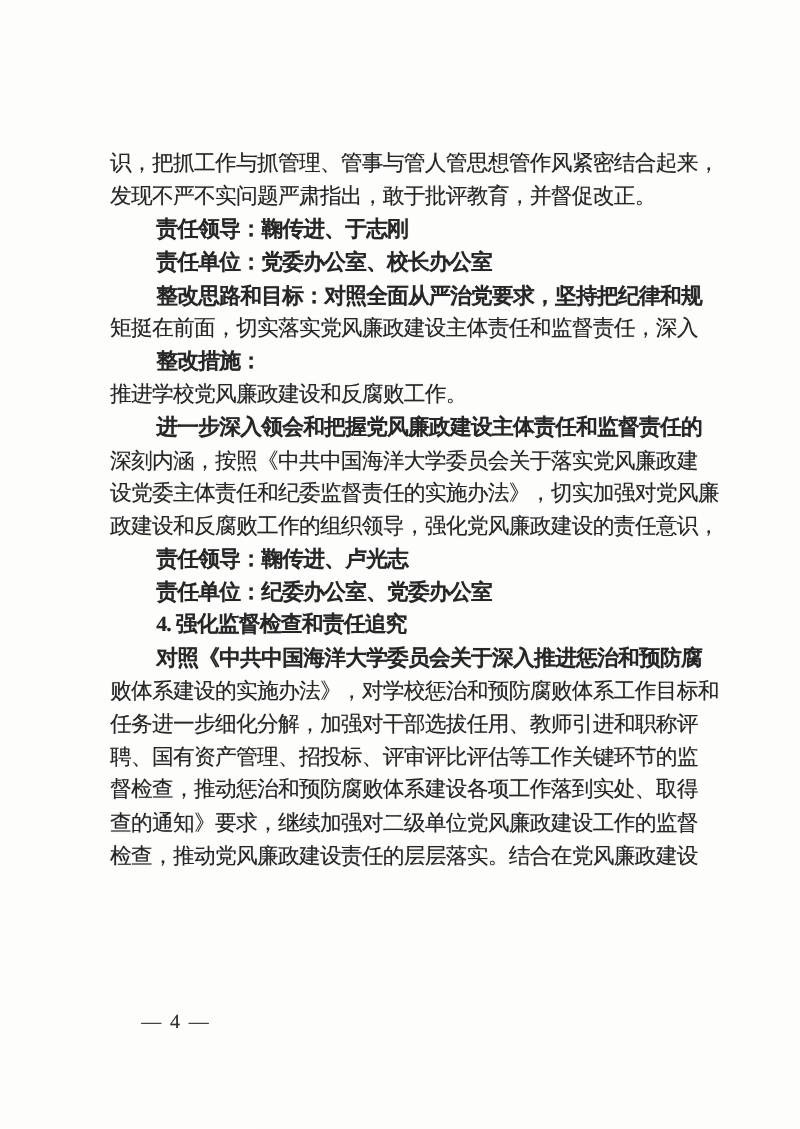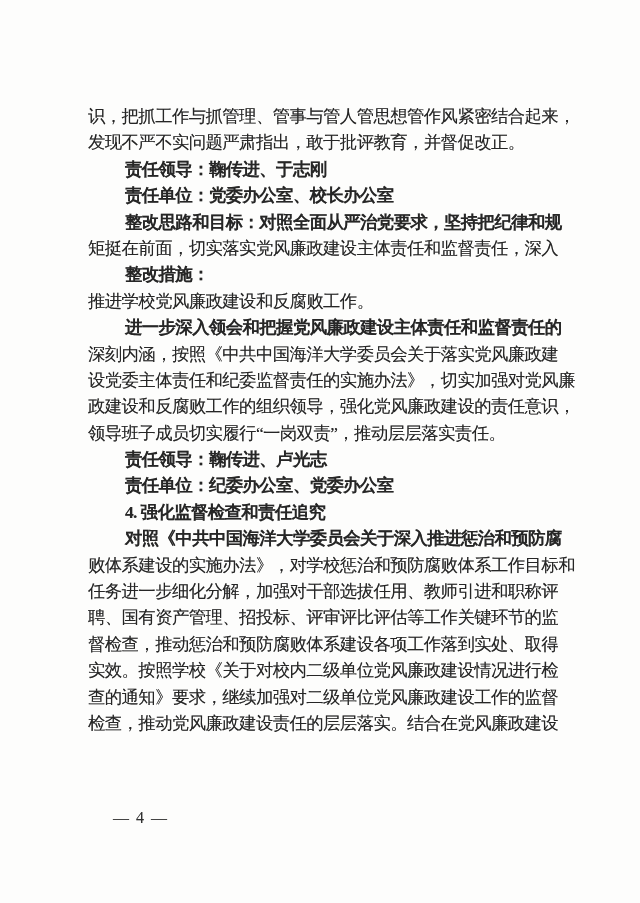--- a/index.html
+++ b/index.html
@@ -13,21 +13,21 @@
     position: relative;
     width: 640px;
     height: 903px;
     background: #fdfdfc;
     font-family: "Liberation Serif", "DejaVu Serif", serif;
     color: #262626;
   }
   .content {
     position: absolute;
     left: 88px;
-    top: 103px;
+    top: 117px;
     width: 492px;
   }
   .line {
     font-size: 17.4px;
     line-height: 26.4px;
     height: 26.4px;
     letter-spacing: -0.6px;
     white-space: nowrap;
     text-shadow: 0 0 0.6px rgba(40,40,40,0.45);
   }
@@ -55,27 +55,25 @@
       <div class="line indent">责任领导：鞠传进、于志刚</div>
       <div class="line indent">责任单位：党委办公室、校长办公室</div>
       <div class="line indent">整改思路和目标：对照全面从严治党要求，坚持把纪律和规</div>
       <div class="line">矩挺在前面，切实落实党风廉政建设主体责任和监督责任，深入</div>
       <div class="line indent">整改措施：</div>
       <div class="line">推进学校党风廉政建设和反腐败工作。</div>
       <div class="line indent">进一步深入领会和把握党风廉政建设主体责任和监督责任的</div>
       <div class="line">深刻内涵，按照《中共中国海洋大学委员会关于落实党风廉政建</div>
       <div class="line">设党委主体责任和纪委监督责任的实施办法》，切实加强对党风廉</div>
       <div class="line">政建设和反腐败工作的组织领导，强化党风廉政建设的责任意识，</div>
-      <div class="line">领导班子成员切实履行“一岗双责”，推动层层落实责任。</div>
       <div class="line indent">责任领导：鞠传进、卢光志</div>
       <div class="line indent">责任单位：纪委办公室、党委办公室</div>
       <div class="line indent">4. 强化监督检查和责任追究</div>
       <div class="line indent">对照《中共中国海洋大学委员会关于深入推进惩治和预防腐</div>
       <div class="line">败体系建设的实施办法》，对学校惩治和预防腐败体系工作目标和</div>
       <div class="line">任务进一步细化分解，加强对干部选拔任用、教师引进和职称评</div>
       <div class="line">聘、国有资产管理、招投标、评审评比评估等工作关键环节的监</div>
       <div class="line">督检查，推动惩治和预防腐败体系建设各项工作落到实处、取得</div>
-      <div class="line">实效。按照学校《关于对校内二级单位党风廉政建设情况进行检</div>
       <div class="line">查的通知》要求，继续加强对二级单位党风廉政建设工作的监督</div>
       <div class="line">检查，推动党风廉政建设责任的层层落实。结合在党风廉政建设</div>
     </div>
   <div class="footer">— 4 —</div>
 </div>
 
 </body></html>

